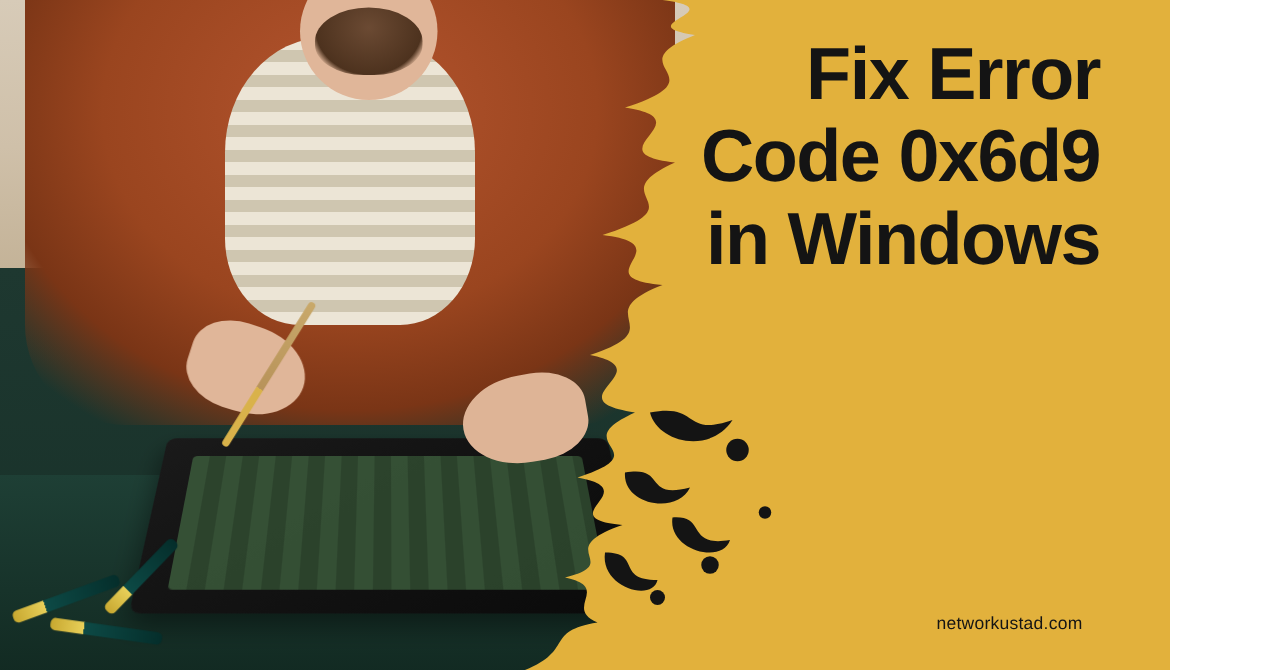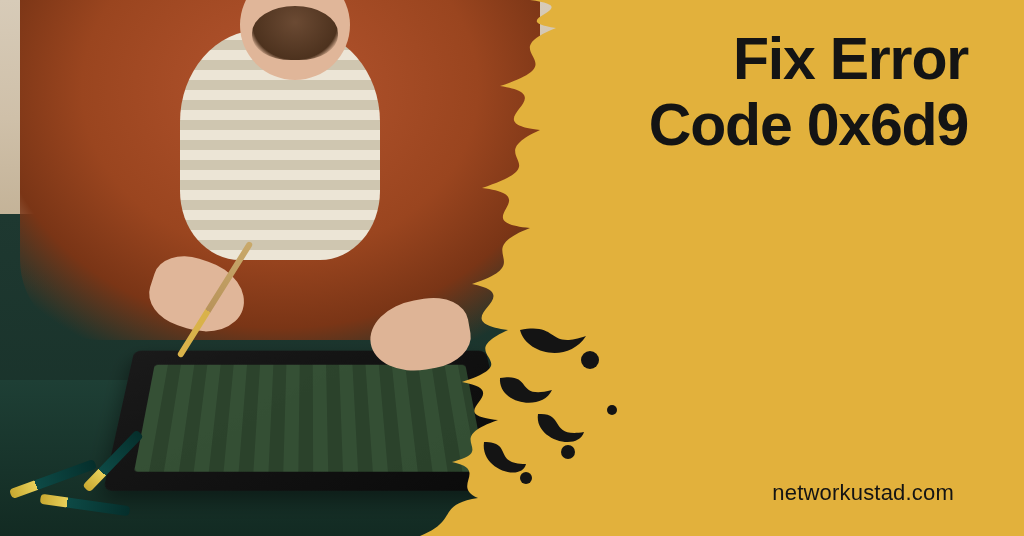--- a/index.html
+++ b/index.html
@@ -2,21 +2,21 @@
 <html><head>
 <meta charset="utf-8">
 <style>
   * { margin: 0; padding: 0; box-sizing: border-box; }
   html, body { width: 1024px; height: 536px; overflow: hidden; }
   body {
     font-family: 'Segoe UI', 'Helvetica Neue', Arial, sans-serif;
     position: relative;
   }
   .canvas {
-    width: 1024px;
+    width: 936px;
     height: 536px;
     position: relative;
     background: #e2b13c;
   }
   
   .photo {
     position: absolute;
     left: 0; top: 0;
     width: 560px; height: 536px;
     background:
@@ -134,21 +134,21 @@
     font-weight: 800;
     font-size: 59px;
     line-height: 1.12;
     letter-spacing: -1.2px;
     color: #141414;
   }
   .site {
     position: absolute;
     right: 70px;
     bottom: 30px;
-    font-size: 22px;
+    font-size: 14px;
     font-weight: 500;
     letter-spacing: .2px;
     color: #141414;
   }
 </style>
 </head>
 <body>
 
 <div class="canvas">
 
@@ -193,18 +193,18 @@
         <circle cx="188" cy="452" r="7"></circle>
         <circle cx="232" cy="410" r="5"></circle>
         <circle cx="146" cy="478" r="6"></circle>
       </g>
     </svg>
   </div>
 
   <h1 class="title">
     <span>Fix Error</span><br>
     <span>Code 0x6d9</span><br>
-    <br>
+    <span>in Windows</span><br>
   </h1>
 
   <div class="site">networkustad.com</div>
 
 </div>
 
 </body></html>

